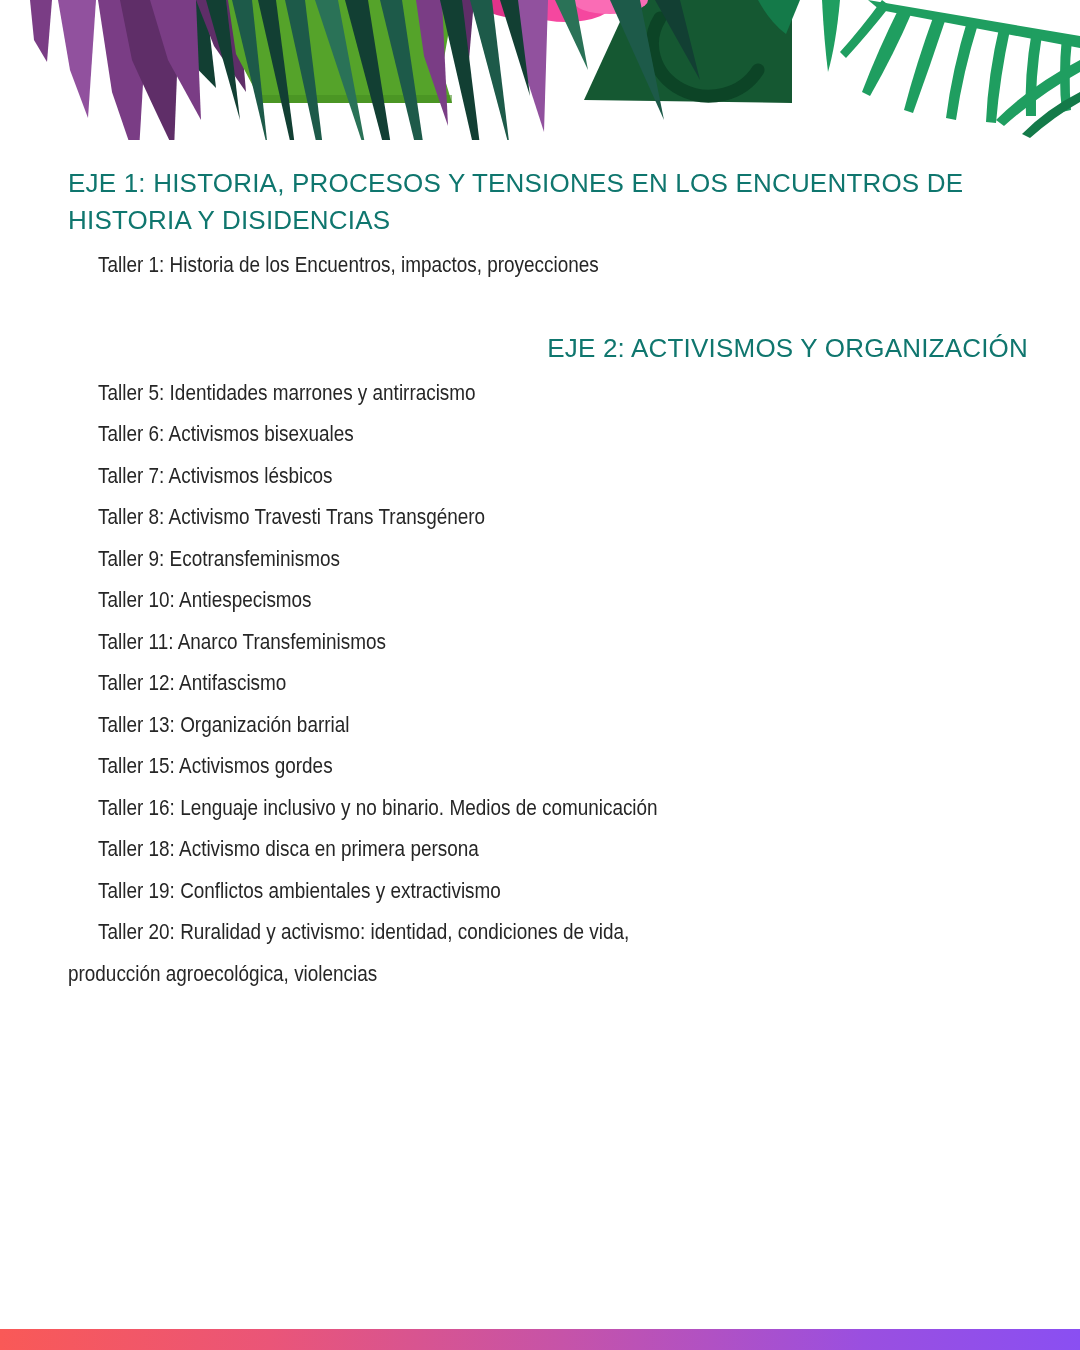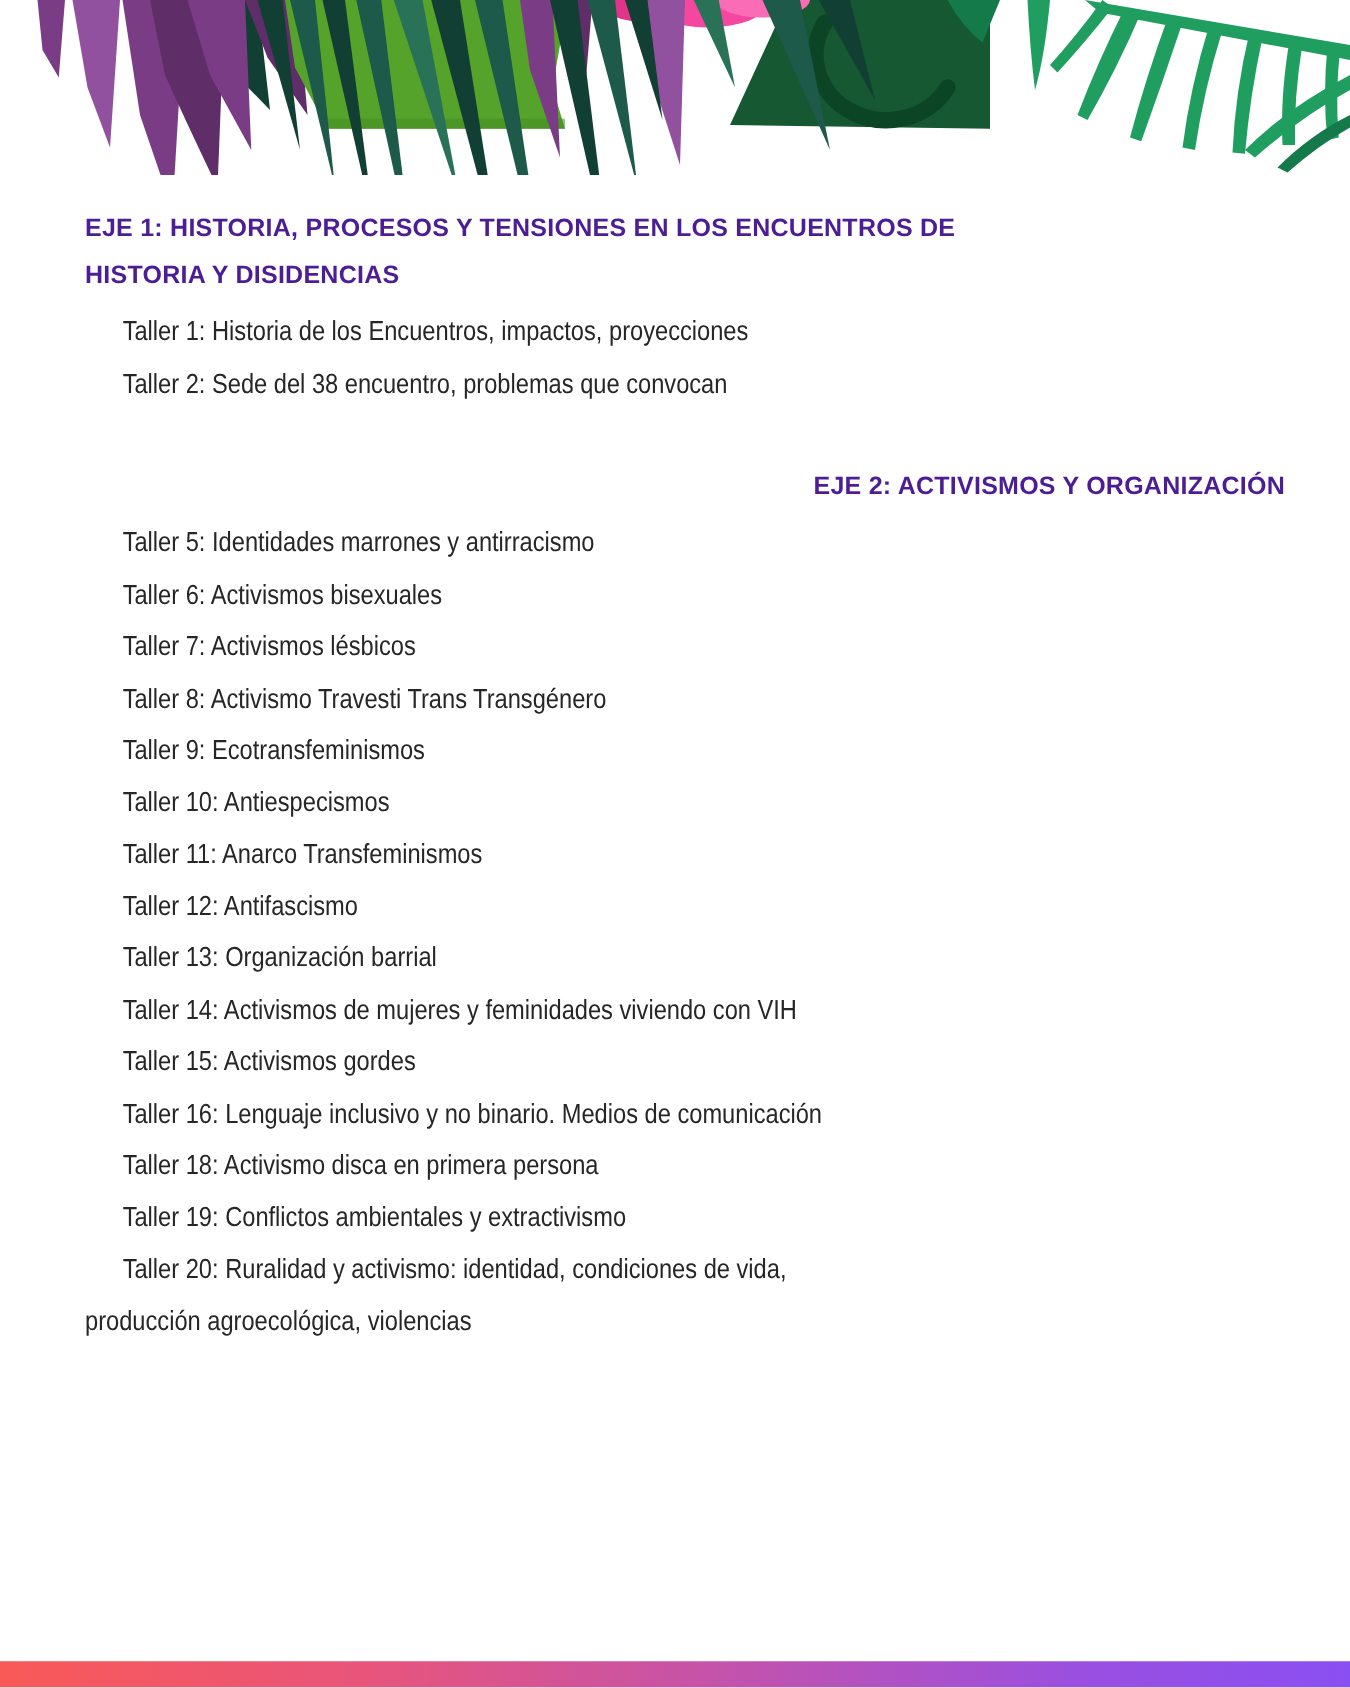--- a/index.html
+++ b/index.html
@@ -10,22 +10,22 @@
   }
   .page{position:absolute;inset:0;background:#ffffff;}
   .hero{position:absolute;top:0;left:0;width:1080px;height:140px;}
   .hero svg{display:block;width:1080px;height:140px;}
   .content{
     position:absolute;top:165px;left:68px;width:960px;
     color:#262626;
   }
   h2.heading{
     margin:0 0 5px 0;
-    font-size:20px;line-height:37px;font-weight:bold;
-    letter-spacing:0.2px;color:#4c1d95;
+    font-size:26px;line-height:37px;font-weight:normal;
+    letter-spacing:0.2px;color:#0f766e;
   }
   section.sec2 h2.heading{margin-top:44px;text-align:right;}
   .hline{display:block;white-space:nowrap;}
   p.item{margin:0;font-size:22px;line-height:41.5px;font-weight:400;}
   .line{
     display:block;white-space:nowrap;
     transform:scaleX(0.86);transform-origin:0 50%;
   }
   .line.first{padding-left:35px;}
   .footer-bar{
@@ -112,23 +112,20 @@
   <div class="content">
 
     <section>
       <h2 class="heading">
         <span class="hline">EJE 1: HISTORIA, PROCESOS Y TENSIONES EN LOS ENCUENTROS DE</span>
         <span class="hline">HISTORIA Y DISIDENCIAS</span>
       </h2>
       <p class="item">
         <span class="line first">Taller 1: Historia de los Encuentros, impactos, proyecciones</span>
       </p>
-      <p class="item">
-        <span class="line first">Taller 2: Sede del 38 encuentro, problemas que convocan</span>
-      </p>
     </section>
 
     <section class="sec2">
       <h2 class="heading">
         <span class="hline">EJE 2: ACTIVISMOS Y ORGANIZACIÓN</span>
       </h2>
       <p class="item">
         <span class="line first">Taller 5: Identidades marrones y antirracismo</span>
       </p>
       <p class="item">
@@ -149,23 +146,20 @@
       <p class="item">
         <span class="line first">Taller 11: Anarco Transfeminismos</span>
       </p>
       <p class="item">
         <span class="line first">Taller 12: Antifascismo</span>
       </p>
       <p class="item">
         <span class="line first">Taller 13: Organización barrial</span>
       </p>
       <p class="item">
-        <span class="line first">Taller 14: Activismos de mujeres y feminidades viviendo con VIH</span>
-      </p>
-      <p class="item">
         <span class="line first">Taller 15: Activismos gordes</span>
       </p>
       <p class="item">
         <span class="line first">Taller 16: Lenguaje inclusivo y no binario. Medios de comunicación</span>
       </p>
       <p class="item">
         <span class="line first">Taller 18: Activismo disca en primera persona</span>
       </p>
       <p class="item">
         <span class="line first">Taller 19: Conflictos ambientales y extractivismo</span>

